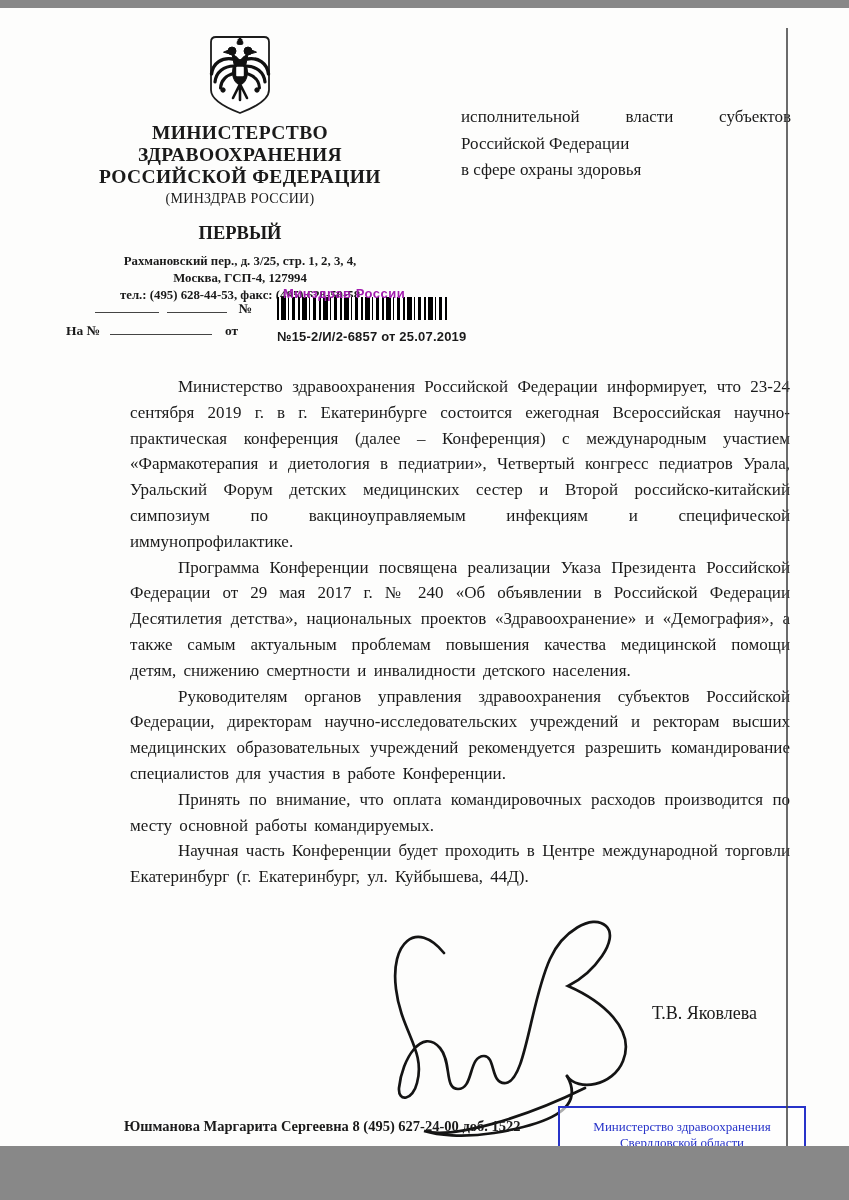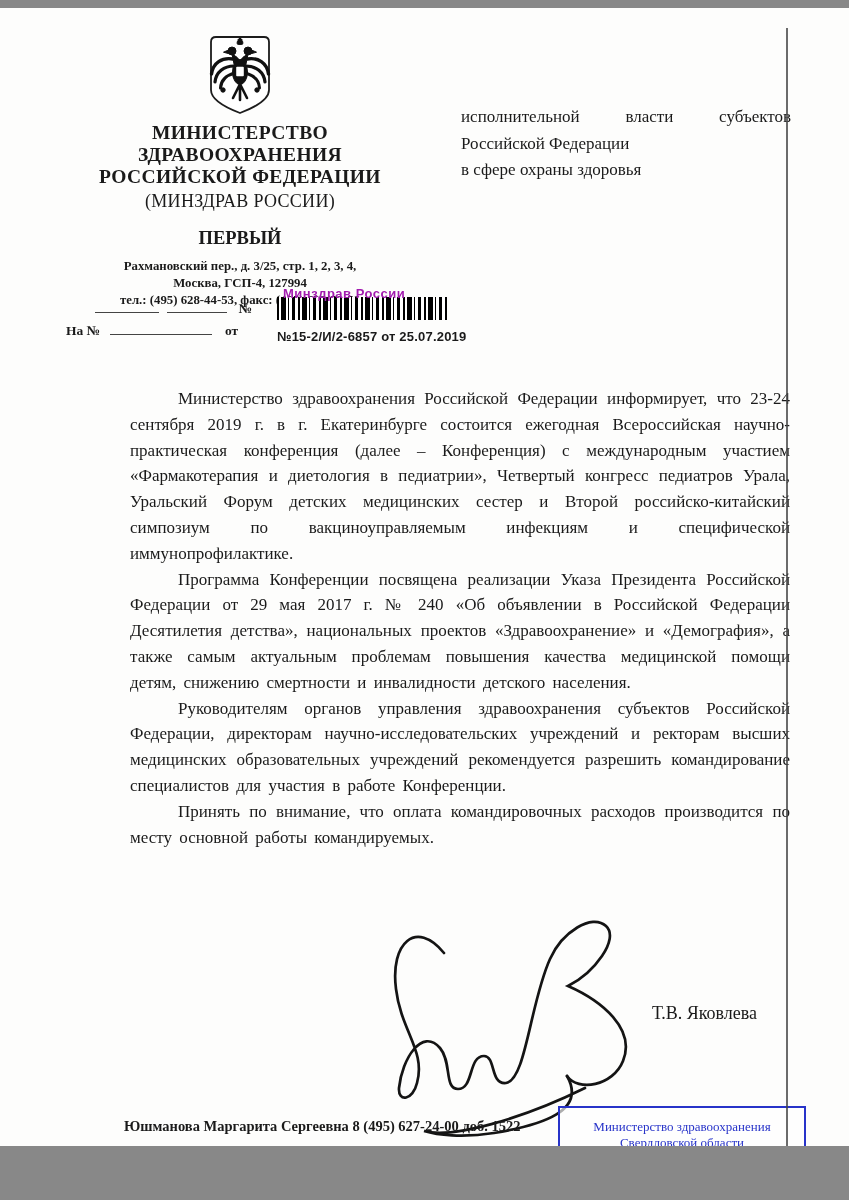--- a/index.html
+++ b/index.html
@@ -5,37 +5,37 @@
   html,body{margin:0;padding:0;background:#888;}
   .page{
     position:relative;width:849px;height:1138px;background:#fdfdfc;
     font-family:"Liberation Serif", serif;color:#1a1a1a;overflow:hidden;
     margin:8px auto;
   }
   
   .letterhead{position:absolute;left:40px;top:26px;width:400px;text-align:center;}
   .emblem{display:block;margin:0 auto 6px auto;}
   .ministry{font-weight:bold;font-size:19.5px;line-height:22px;letter-spacing:.4px;}
-  .ministry-short{font-size:18px;margin-top:3px;letter-spacing:.3px;}
+  .ministry-short{font-size:14px;margin-top:3px;letter-spacing:.3px;}
   .position{font-weight:bold;font-size:18.5px;line-height:21px;margin-top:16px;}
   .addr{font-weight:bold;font-size:12.8px;line-height:17px;margin-top:9px;}
   
   .refline{position:absolute;font-size:13.5px;font-weight:bold;}
   .useg{display:inline-block;border-bottom:1.3px solid #444;height:12px;vertical-align:baseline;}
   
   .regstamp{position:absolute;left:277px;top:281px;width:180px;font-family:"Liberation Sans",sans-serif;}
   .regstamp .org{position:absolute;left:6px;top:-3px;font-weight:bold;font-size:13px;color:#a21caf;letter-spacing:.5px;white-space:nowrap;z-index:2;}
   .barcode{position:absolute;left:0;top:8px;width:170px;height:23px;z-index:1;
     background:repeating-linear-gradient(90deg,#000 0 2px,#fff 2px 4px,#000 4px 9px,#fff 9px 11px,#000 11px 12px,#fff 12px 15px,#000 15px 18px,#fff 18px 21px);}
   .regnum{position:absolute;left:0;top:40px;font-weight:bold;font-size:13px;white-space:nowrap;letter-spacing:.2px;}
   
   .addressee{position:absolute;left:461px;top:96px;width:330px;font-size:17px;line-height:26.5px;}
   .addressee .spread{text-align:justify;text-align-last:justify;}
   
-  .body-text{position:absolute;left:130px;top:378px;width:660px;font-size:17px;line-height:25.8px;}
+  .body-text{position:absolute;left:130px;top:366px;width:660px;font-size:17px;line-height:25.8px;}
   .body-text p{margin:0;text-indent:48px;text-align:justify;word-spacing:3px;}
   
   .sig-svg{position:absolute;left:382px;top:903px;}
   .signer{position:absolute;left:652px;top:995px;font-size:18px;white-space:nowrap;}
   
   .contact{position:absolute;left:124px;top:1110px;font-weight:bold;font-size:14.5px;white-space:nowrap;}
   .instamp{position:absolute;left:558px;top:1098px;width:236px;border:2px solid #2733c9;
     text-align:center;color:#2733c9;font-size:13px;line-height:15.5px;padding:11px 4px 6px 4px;background:rgba(255,255,255,.65);}
   
   .vline{position:absolute;left:786px;top:20px;width:1.6px;height:1150px;background:rgba(70,70,70,.8);}
@@ -108,20 +108,21 @@
     <div class="spread">исполнительной власти субъектов</div>
     <div>Российской Федерации</div>
     <div>в сфере охраны здоровья</div>
   </div>
 
   <div class="body-text">
     <p>Министерство здравоохранения Российской Федерации информирует, что 23-24 сентября 2019 г. в г. Екатеринбурге состоится ежегодная Всероссийская научно-практическая конференция (далее – Конференция) с международным участием «Фармакотерапия и диетология в педиатрии», Четвертый конгресс педиатров Урала, Уральский Форум детских медицинских сестер и Второй российско-китайский симпозиум по вакциноуправляемым инфекциям и специфической иммунопрофилактике.</p>
     <p>Программа Конференции посвящена реализации Указа Президента Российской Федерации от 29 мая 2017 г. № 240 «Об объявлении в Российской Федерации Десятилетия детства», национальных проектов «Здравоохранение» и «Демография», а также самым актуальным проблемам повышения качества медицинской помощи детям, снижению смертности и инвалидности детского населения.</p>
     <p>Руководителям органов управления здравоохранения субъектов Российской Федерации, директорам научно-исследовательских учреждений и ректорам высших медицинских образовательных учреждений рекомендуется разрешить командирование специалистов для участия в работе Конференции.</p>
     <p>Принять по внимание, что оплата командировочных расходов производится по месту основной работы командируемых.</p>
+    <p>Научная часть Конференции будет проходить в Центре международной торговли Екатеринбург (г. Екатеринбург, ул. Куйбышева, 44Д).</p>
   </div>
 
   <svg class="sig-svg" width="380" height="235" viewBox="0 0 380 235">
     <g fill="none" stroke="#141414" stroke-width="2.7" stroke-linecap="round">
       <path d="M62,42 C34,8 8,32 14,78 C19,120 44,140 35,172 C31,189 16,192 17,177
                C20,148 40,116 58,137 C70,151 62,178 76,178 C92,178 86,145 102,145
                C114,145 108,174 124,172 C144,169 148,92 168,48 C180,21 210,2 224,15
                C238,28 212,62 186,75 C220,90 254,118 241,150 C231,175 196,181 185,165"></path>
       <path d="M185,165 C205,200 160,214 112,222 C80,227 55,224 42,220 C70,228 140,208 203,177"></path>
     </g>

